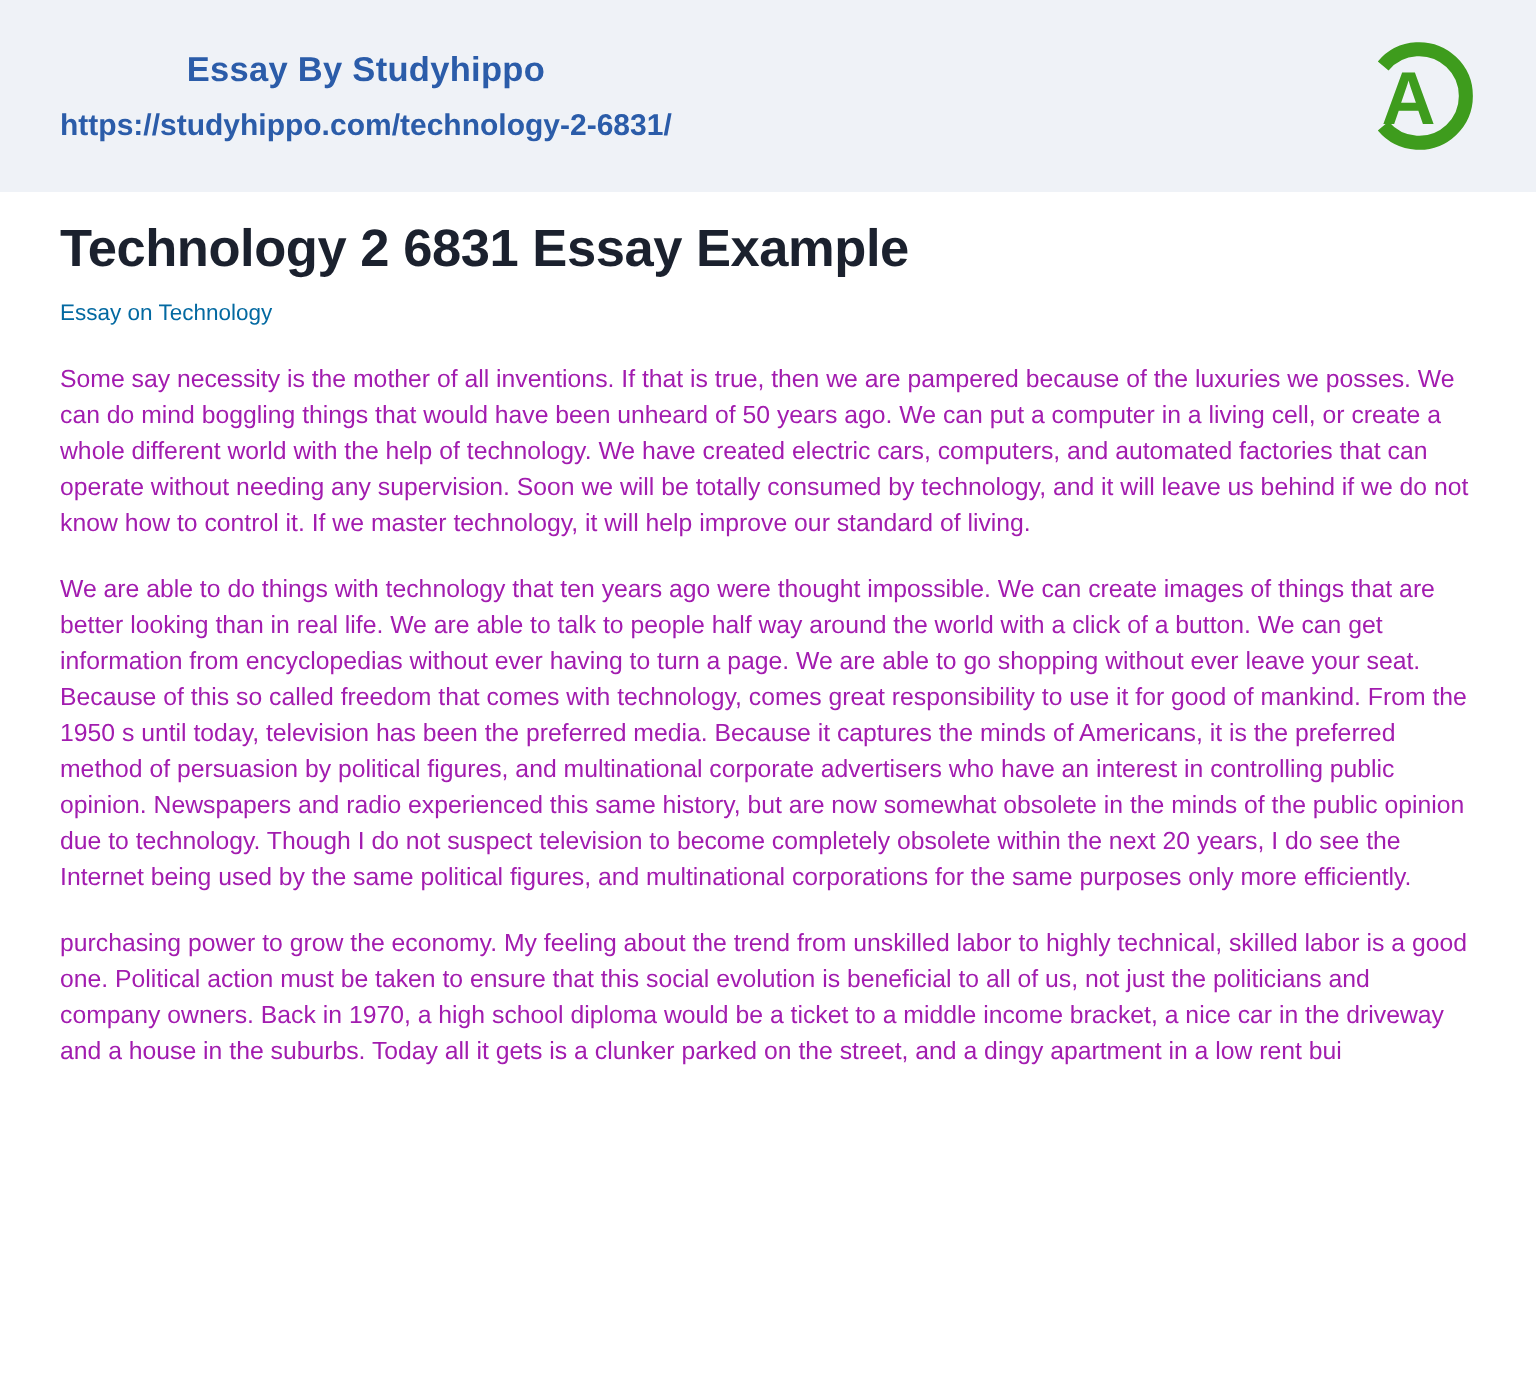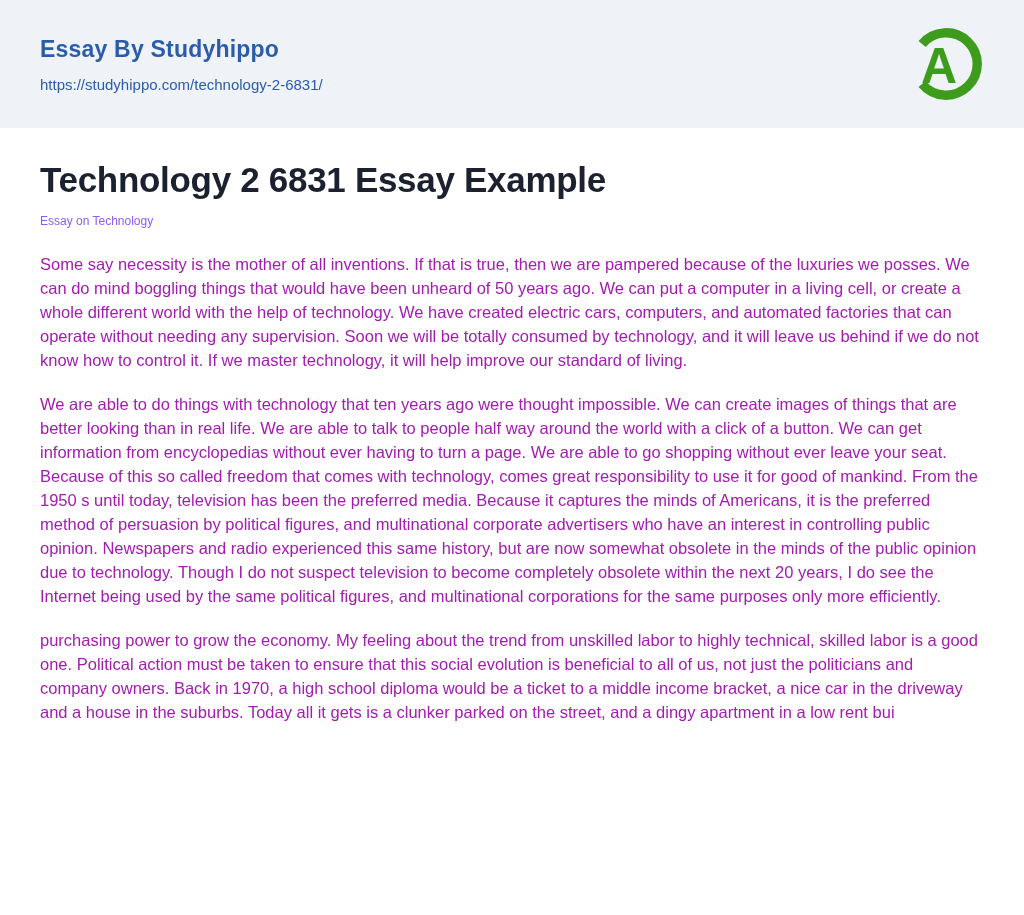--- a/index.html
+++ b/index.html
@@ -11,48 +11,48 @@
   }
   .page-header {
     width: 100%;
     height: 128px;
     background: #eff2f7;
     display: flex;
     align-items: center;
     justify-content: space-between;
     padding: 0 39px 0 40px;
   }
-  .header-text { display: flex; flex-direction: column; }
+  .header-text { display: flex; flex-direction: column; text-align: center; }
   .site-title {
     color: #2b5ca9;
     font-size: 23px;
     font-weight: bold;
     letter-spacing: 0.2px;
     margin-bottom: 13px;
   }
   .page-url {
     color: #2b5ca9;
-    font-size: 15px;
-    font-weight: 400;
+    font-size: 20px;
+    font-weight: 700;
     text-decoration: none;
   }
   .logo { display: block; }
   .content {
-    padding: 32px 40px 0 40px;
+    padding: 18px 40px 0 40px;
   }
   .article-title {
     color: #1b212e;
     font-size: 35px;
     font-weight: bold;
     letter-spacing: -0.3px;
     margin-bottom: 14px;
   }
   .article-subtitle {
-    color: #8b5cf6;
-    font-size: 12px;
+    color: #0369a1;
+    font-size: 15px;
     margin-bottom: 24px;
   }
   .essay-paragraph {
     color: #a21caf;
     font-size: 16.5px;
     line-height: 24px;
     margin-bottom: 20px;
   }
 </style>
 </head>

